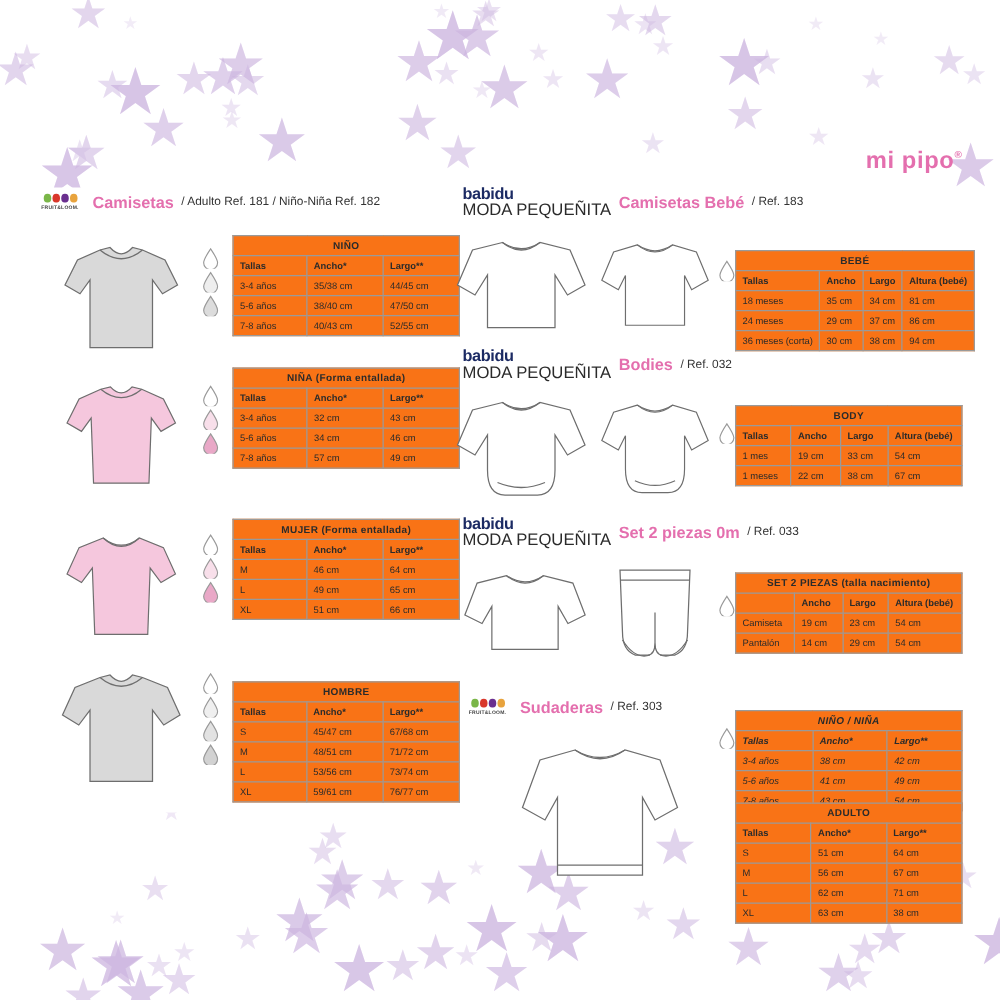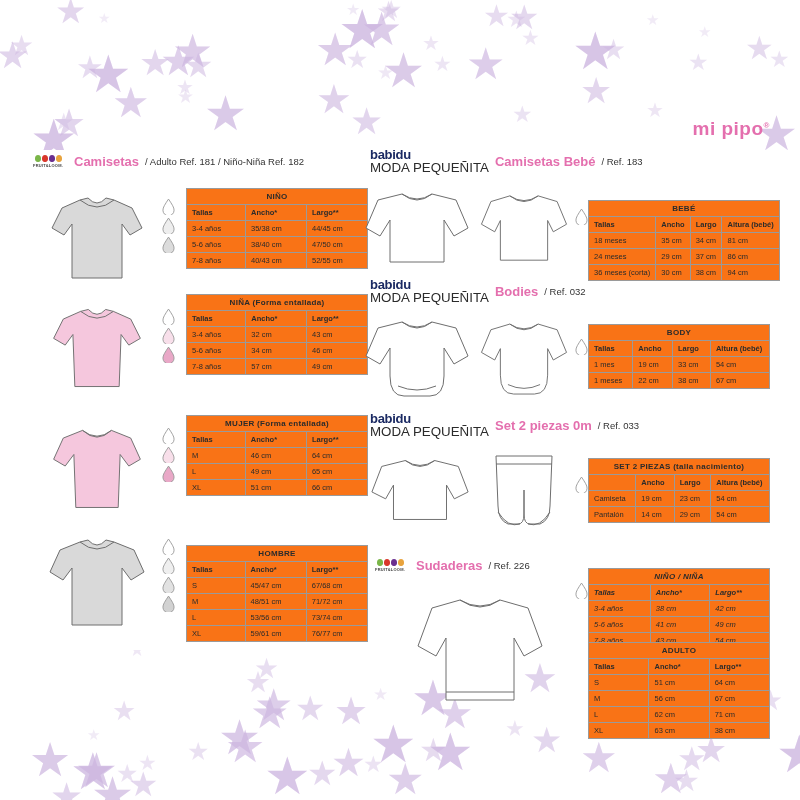--- a/index.html
+++ b/index.html
@@ -554,21 +554,21 @@
     <span class="logo-fruit">
       <span class="fruit-dots">
         <span style="background:#7ab648"></span>
           <span style="background:#d9372b"></span>
           <span style="background:#6a2f8f"></span>
           <span style="background:#e8a33d"></span>
       </span>
       <span class="fruit-label">FRUIT&amp;LOOM.</span>
     </span>
     <span class="sec-title">Sudaderas</span>
-    <span class="sec-ref">/ Ref. 226</span>
+    <span class="sec-ref">/ Ref. 303</span>
   </div>
 
   <div class="section" style="height:170px;">
     <svg class="garment abs" style="left:40px;top:12px;" width="140" height="130" viewBox="0 0 140 130">
       <path d="M50 12 L22 20 L8 58 L26 68 L36 50 L36 112 L104 112 L104 50 L114 68 L132 58 L118 20 L90 12 Q70 24 50 12 Z" fill="#ffffff" stroke="#6e6e6e" stroke-width="1"></path>
       <path d="M50 12 Q70 26 90 12" fill="none" stroke="#6e6e6e" stroke-width="1"></path>
       <path d="M36 104 L104 104" fill="none" stroke="#6e6e6e" stroke-width="1"></path>
     </svg>
     <div class="drops abs" style="left:205px;top:6px;">
       <svg class="drop" viewBox="0 0 14 18">

